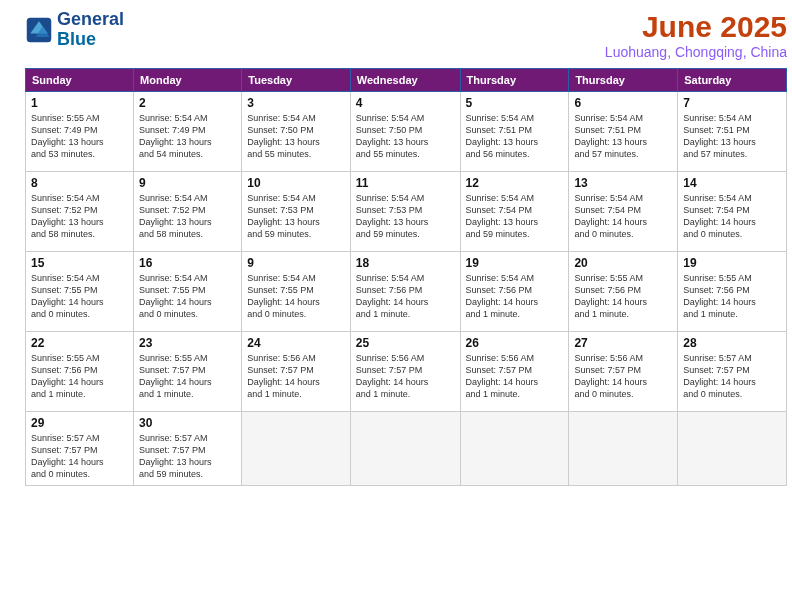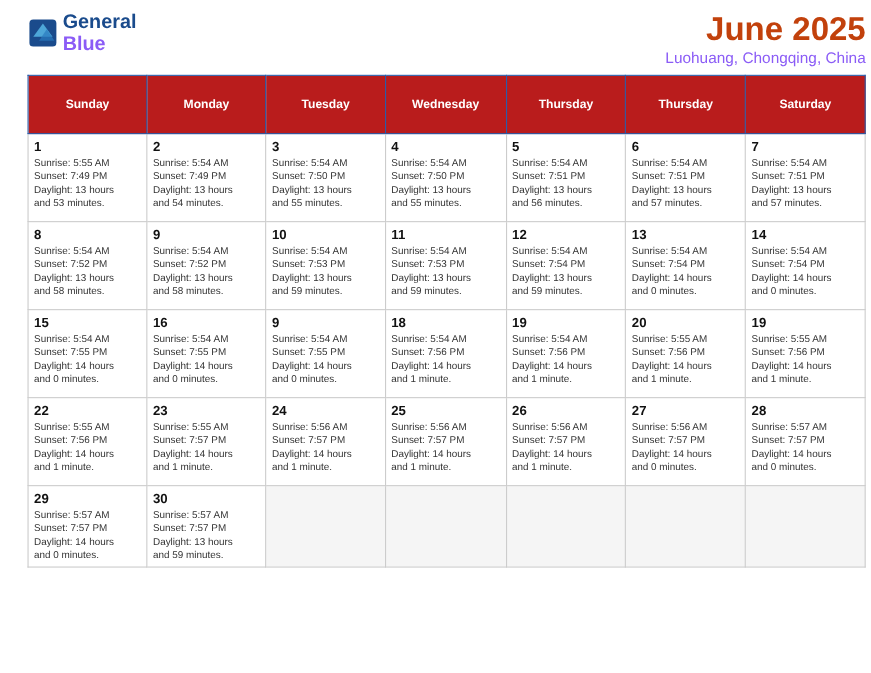--- a/index.html
+++ b/index.html
@@ -49,24 +49,24 @@
     .subtitle {
       font-size: 14px;
       color: #8b5cf6;
     }
     .calendar {
       width: 100%;
       border-collapse: collapse;
       font-size: 9.5px;
     }
     .calendar th {
-      background-color: #b91c1c;
+      background-color: #701a75;
       color: #fff;
-      text-align: center;
-      padding: 20px 6px;
+      text-align: left;
+      padding: 5px 6px;
       font-size: 11px;
       font-weight: bold;
       border: 1px solid #2a5ca8;
     }
     .calendar td {
       border: 1px solid #ccc;
       vertical-align: top;
       padding: 4px 5px;
       width: 113px;
       height: 80px;
@@ -97,21 +97,21 @@
 <div class="page">
   <div class="header">
     <div class="logo">
       <svg class="logo-icon" viewBox="0 0 32 32">
         <rect x="2" y="2" width="28" height="28" rx="4" fill="#1a4b8c"></rect>
         <polygon points="16,6 26,20 6,20" fill="#4da6d8"></polygon>
         <polygon points="20,12 28,24 12,24" fill="#2a7abf" opacity="0.7"></polygon>
       </svg>
       <div class="logo-text">
         <div>General</div>
-        <div style="color:#8b5cf6">Blue</div>
+        <div style="color:#0369a1">Blue</div>
       </div>
     </div>
     <div class="title-section">
       <div class="main-title">June 2025</div>
       <div class="subtitle">Luohuang, Chongqing, China</div>
     </div>
   </div>
 
   <table class="calendar">
     <thead>

